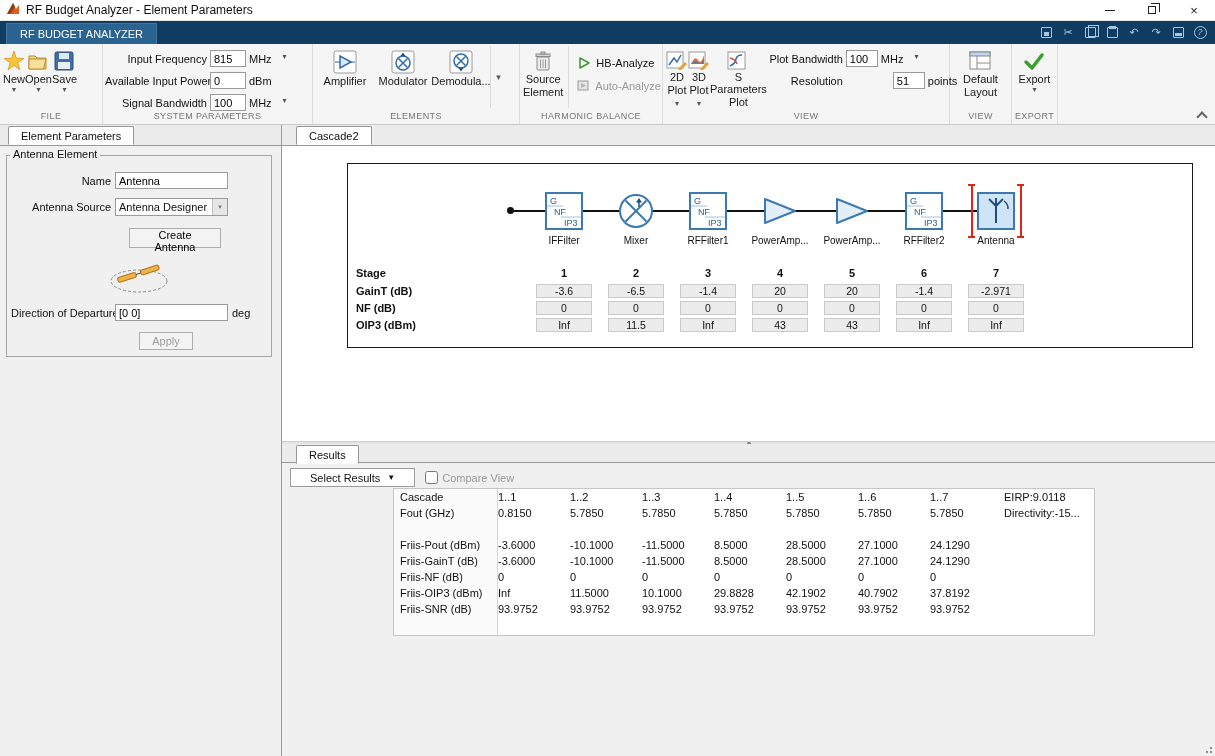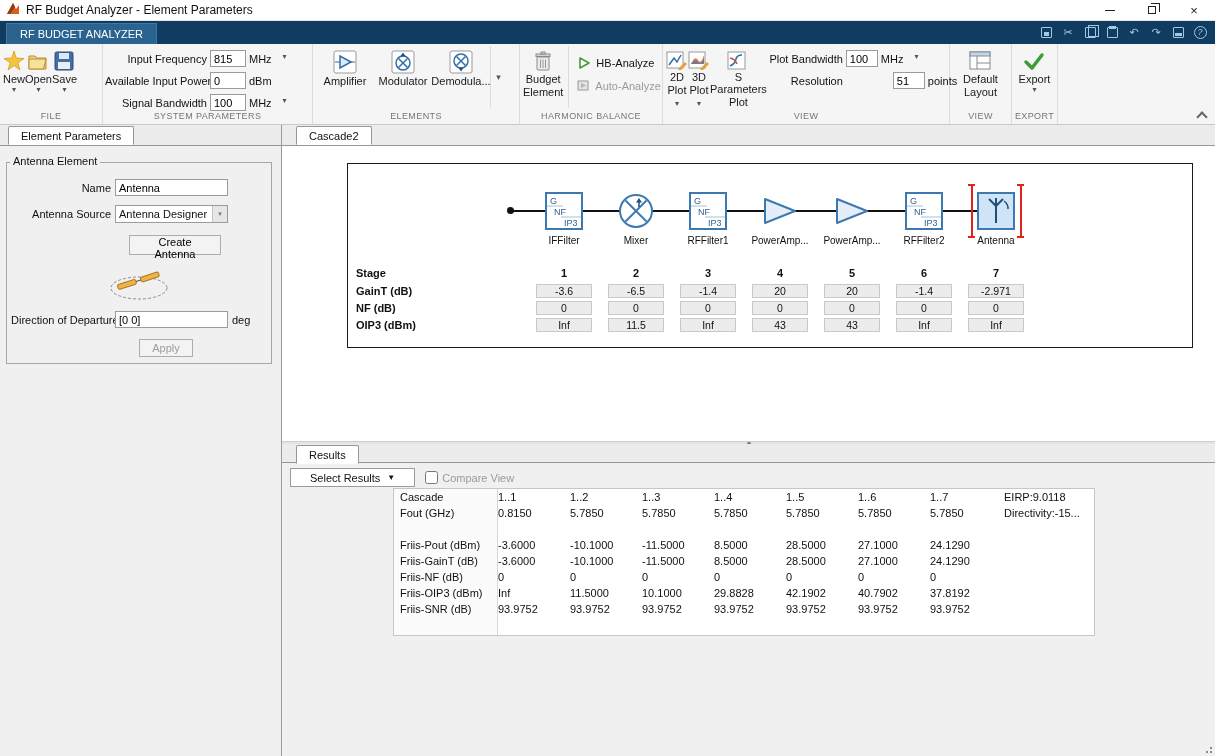--- a/index.html
+++ b/index.html
@@ -43,21 +43,21 @@
 .hbtn{display:flex;align-items:center;gap:5px;font-size:11px;white-space:nowrap}
 .hbtn.disabled{color:#9a9a9a}
 .collapse{position:absolute;right:7px;bottom:5px;width:12px;height:10px}
 .collapse::before{content:"";position:absolute;left:2px;top:4px;width:6px;height:6px;border-top:2px solid #666;border-right:2px solid #666;transform:rotate(-45deg)}
 
 .main{position:absolute;top:125px;left:0;right:0;bottom:0;display:flex}
 .tabbar{height:21px;border-bottom:1px solid #979797;padding-left:8px;background:#ececec;flex:none}
 .tab{display:inline-block;padding:3px 12px 2px;background:#fff;border:1px solid #979797;border-bottom:1px solid #fff;border-radius:2px 2px 0 0;font-size:11px;position:relative;top:1px;cursor:default}
 .leftpanel{width:282px;border-right:1px solid #9a9a9a;background:#f0f0f0;display:flex;flex-direction:column;flex:none}
 .lbody{flex:1;position:relative}
-.gbox{position:absolute;left:6px;top:16px;width:266px;height:202px;border:1px solid #a6a6a6}
+.gbox{position:absolute;left:6px;top:9px;width:266px;height:202px;border:1px solid #a6a6a6}
 .gleg{position:absolute;top:-8px;left:3px;background:#f0f0f0;padding:0 3px;font-size:11px}
 .grow{position:absolute;display:flex;align-items:center;gap:4px;font-size:11px;left:4px;right:4px}
 .glabel{width:100px;text-align:right;white-space:nowrap}
 .sel{width:113px;height:18px;border:1px solid #9b9b9b;background:#fff;display:flex;align-items:center;font-size:11px;padding-left:3px;cursor:default}
 .selarrow{margin-left:auto;width:15px;height:16px;background:#e6e6e6;border-left:1px solid #c2c2c2;display:flex;align-items:center;justify-content:center;font-size:7px;color:#777}
 .pbtn{border:1px solid #adadad;background:#f3f3f3;font-size:11px;height:20px;padding:0 8px;font-family:"Liberation Sans",sans-serif;cursor:default}
 .pbtn.apply{color:#9d9d9d;height:18px}
 
 .rightcol{flex:1;display:flex;flex-direction:column;min-width:0}
 .canvas{height:295px;background:#fff;position:relative;flex:none}
@@ -243,21 +243,21 @@
       <div class="secbody">
         <div class="vbtn" style="width:46px">
           <svg width="20" height="22">
               <rect x="4" y="7" width="12" height="13" rx="1" fill="#ececec" stroke="#8a8a8a"></rect>
               <rect x="3" y="4" width="14" height="2.5" fill="#d5d5d5" stroke="#8a8a8a"></rect>
               <rect x="8" y="2" width="4" height="2" fill="#d5d5d5" stroke="#8a8a8a"></rect>
               <line x1="7.5" y1="9.5" x2="7.5" y2="18" stroke="#9a9a9a"></line>
               <line x1="10" y1="9.5" x2="10" y2="18" stroke="#9a9a9a"></line>
               <line x1="12.5" y1="9.5" x2="12.5" y2="18" stroke="#9a9a9a"></line>
             </svg>
-          <span>Budget</span>
+          <span>Source</span>
           <span>Element</span>
         </div>
         <div class="hbcol">
           <div class="hbtn">
             <svg width="14" height="14">
                 <polygon points="3,2 3,12 12,7" fill="#fff" stroke="#3f9c35" stroke-width="1.6" stroke-linejoin="round"></polygon>
               </svg>
             <span>HB-Analyze</span>
           </div>
           <div class="hbtn disabled">

